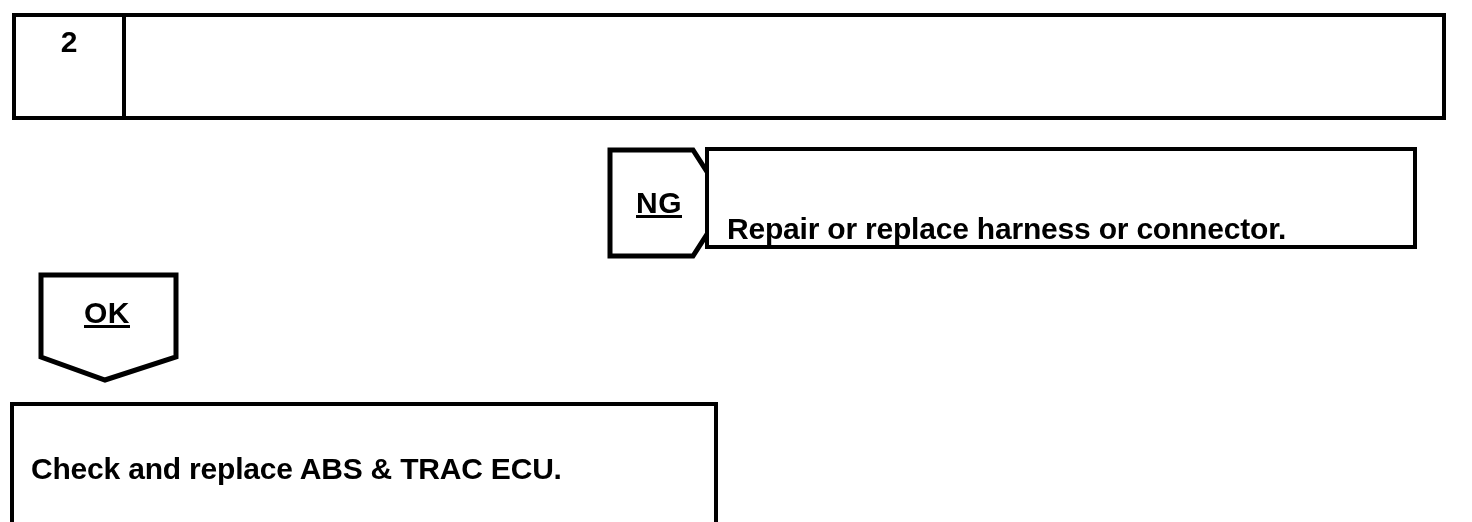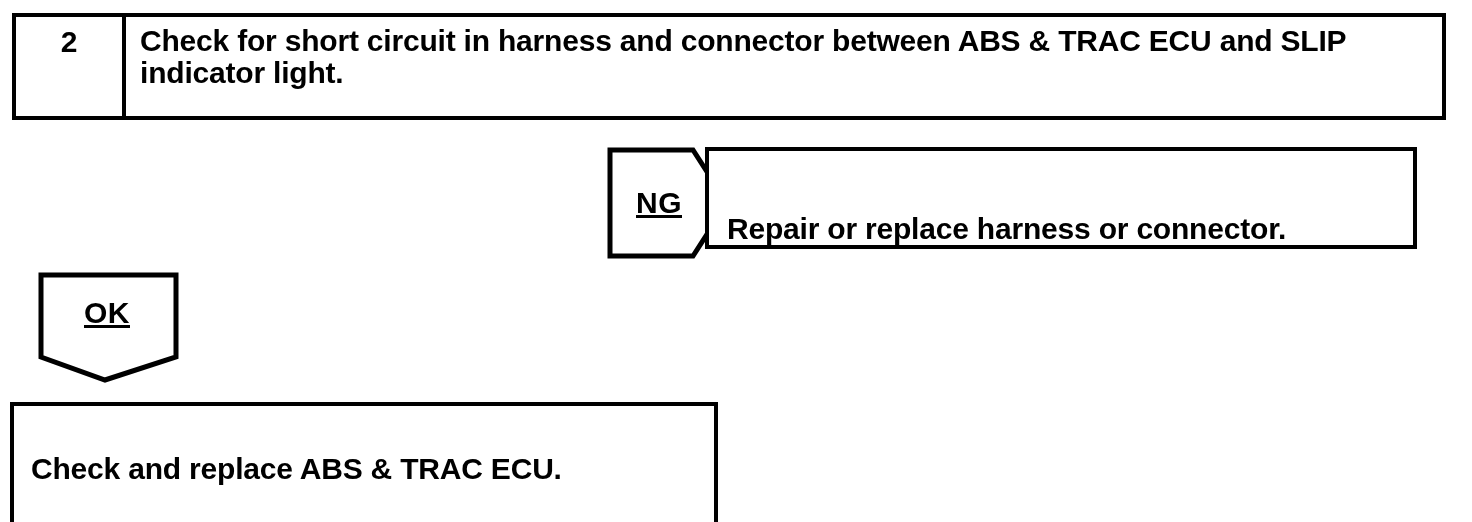--- a/index.html
+++ b/index.html
@@ -98,21 +98,20 @@
 </style>
 </head>
 <body>
 
 <div class="canvas">
 
   <div class="abs step-box">
     <div class="step-number-cell">
       <span>2</span>
     </div>
-    <div class="step-instruction">Check for short circuit in harness and connector between ABS &amp; TRAC ECU and SLIP indicator light.</div>
   </div>
 
   <div class="connector ng-connector">
     <svg width="128" height="118" viewBox="0 0 128 118">
       <polygon class="pent" points="4,6 87,6 121,59 87,112 4,112"></polygon>
     </svg>
     <div class="connector-label">NG</div>
   </div>
 
   <div class="abs action-box repair-box">

